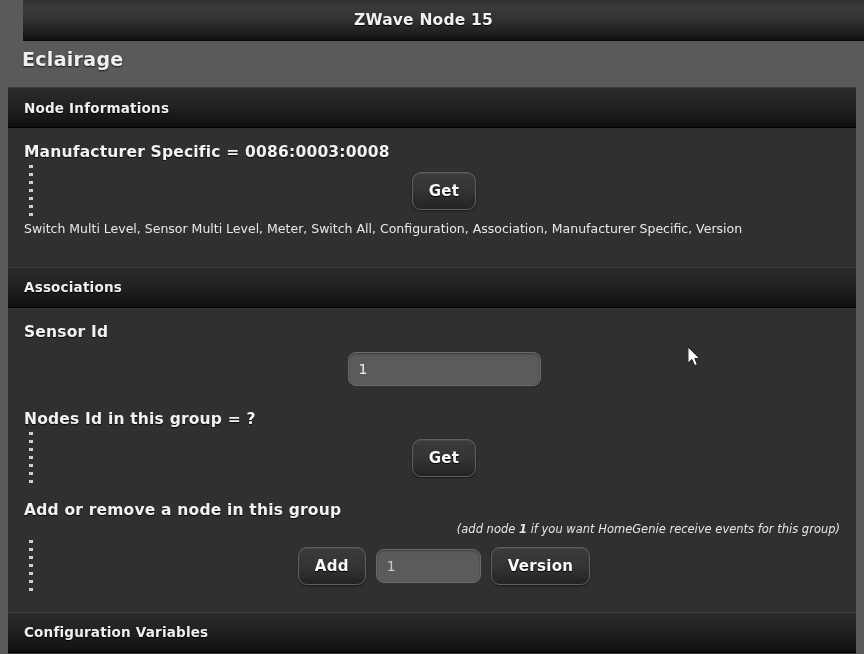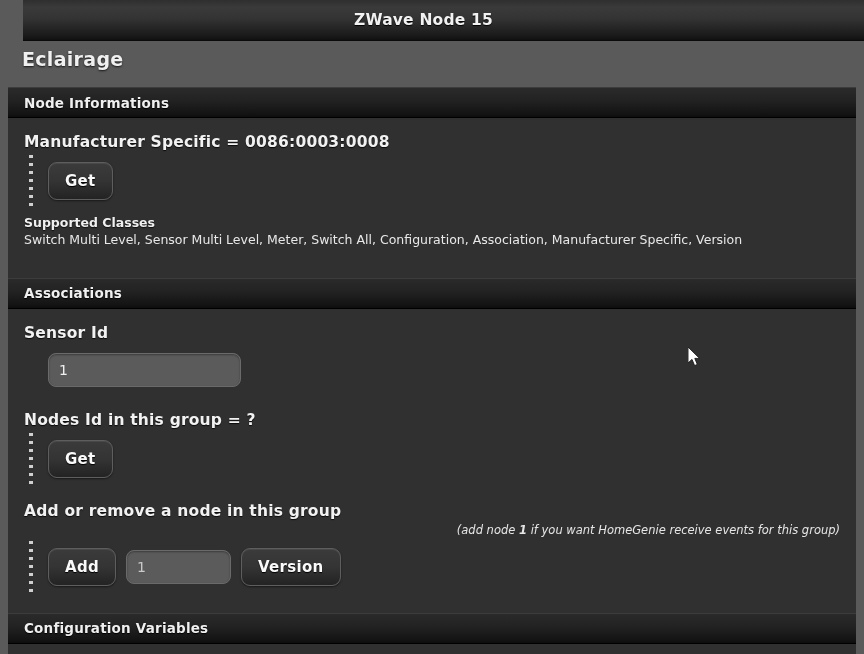--- a/index.html
+++ b/index.html
@@ -73,21 +73,21 @@
     left: 8px;
     right: 8px;
     top: 87px;
     bottom: 0;
     background: #303030;
     overflow: hidden;
   }
 
   
   .sect-head {
-    height: 31px;
+    height: 41px;
     background: linear-gradient(to bottom,
                 #2a2a2a 0%,
                 #232323 40%,
                 #141414 88%,
                 #0d0d0d 100%);
     border-top: 1px solid #3c3c3c;
     border-bottom: 1px solid #000;
     position: relative;
     box-sizing: border-box;
   }
@@ -145,20 +145,21 @@
 
   
   .ctrl-row {
     position: relative;
     padding-left: 24px;
     padding-top: 9px;
     padding-bottom: 9px;
     display: flex;
     align-items: center;
     gap: 10px;
+    justify-content: center;
   }
   .drag-rail {
     position: absolute;
     left: 5px;
     top: 0;
     bottom: 0;
     width: 4px;
     background-image: linear-gradient(to bottom, #cfcfcf 0 3px, transparent 3px 8px);
     background-size: 4px 8px;
     background-repeat: repeat-y;
@@ -236,21 +237,20 @@
     </div>
 
     <div class="block">
       <div class="heading">Manufacturer Specific = 0086:0003:0008</div>
 
       <div class="ctrl-row">
         <div class="drag-rail"></div>
         <div class="btn">Get</div>
       </div>
 
-      <div class="sub-label">Supported Classes</div>
       <div class="sub-value">Switch Multi Level, Sensor Multi Level, Meter, Switch All, Configuration, Association, Manufacturer Specific, Version</div>
     </div>
 
     <div class="gap-18"></div>
 
     <div class="sect-head">
       <span>Associations</span>
     </div>
 
     <div class="block">

